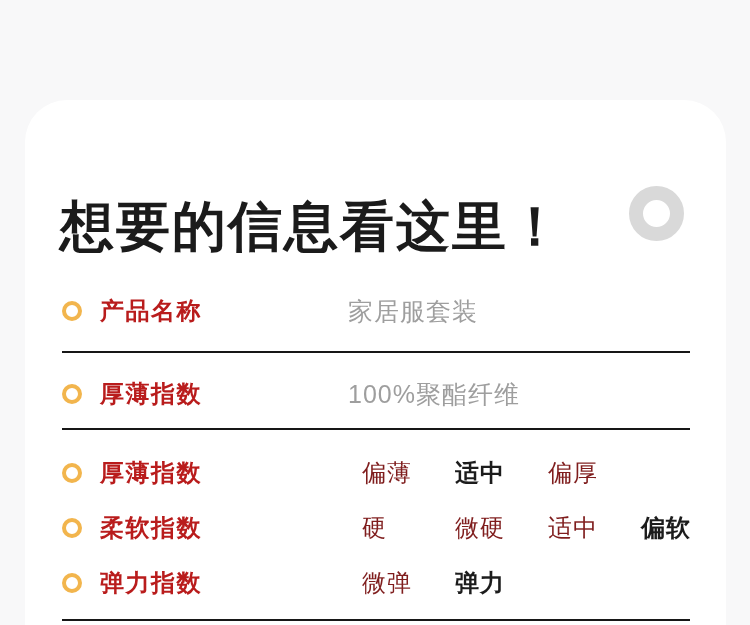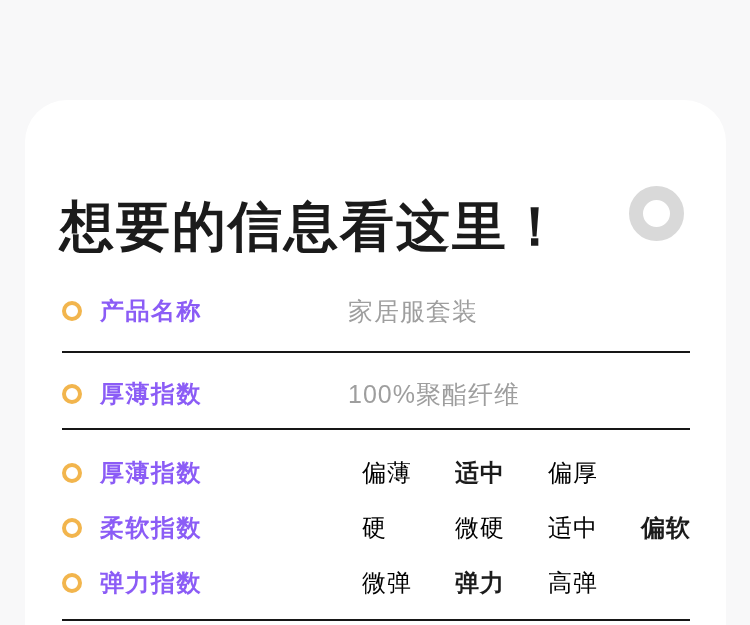--- a/index.html
+++ b/index.html
@@ -53,41 +53,41 @@
     width:20px;height:20px;
     box-sizing:border-box;
     border:4px solid #f2b54d;
     border-radius:50%;
   }
   .label{
     position:absolute;
     left:38px;
     font-size:24px;
     font-weight:700;
-    color:#8b5cf6;
+    color:#b91c1c;
     letter-spacing:1.5px;
     white-space:nowrap;
   }
   .value{
     position:absolute;
     left:286px;
     font-size:25px;
     color:#9e9e9e;
     letter-spacing:1px;
     white-space:nowrap;
   }
   .options{
     position:absolute;
     left:300px;
     display:flex;
   }
   .opt{
     width:93px;
     font-size:24px;
-    color:#000000;
+    color:#7f1d1d;
     letter-spacing:1px;
     white-space:nowrap;
   }
   .opt.selected{
     color:#1c1c1c;
     font-weight:700;
   }
   .divider{
     position:absolute;
     left:37px;
@@ -146,19 +146,18 @@
         <span class="opt selected">偏软</span>
       </span>
     </div>
 
     <div class="row row-5">
       <span class="bullet"></span>
       <span class="label">弹力指数</span>
       <span class="options">
         <span class="opt">微弹</span>
         <span class="opt selected">弹力</span>
-        <span class="opt">高弹</span>
       </span>
     </div>
     <div class="divider div-3"></div>
 
   </div>
 </div>
 
 </body></html>

